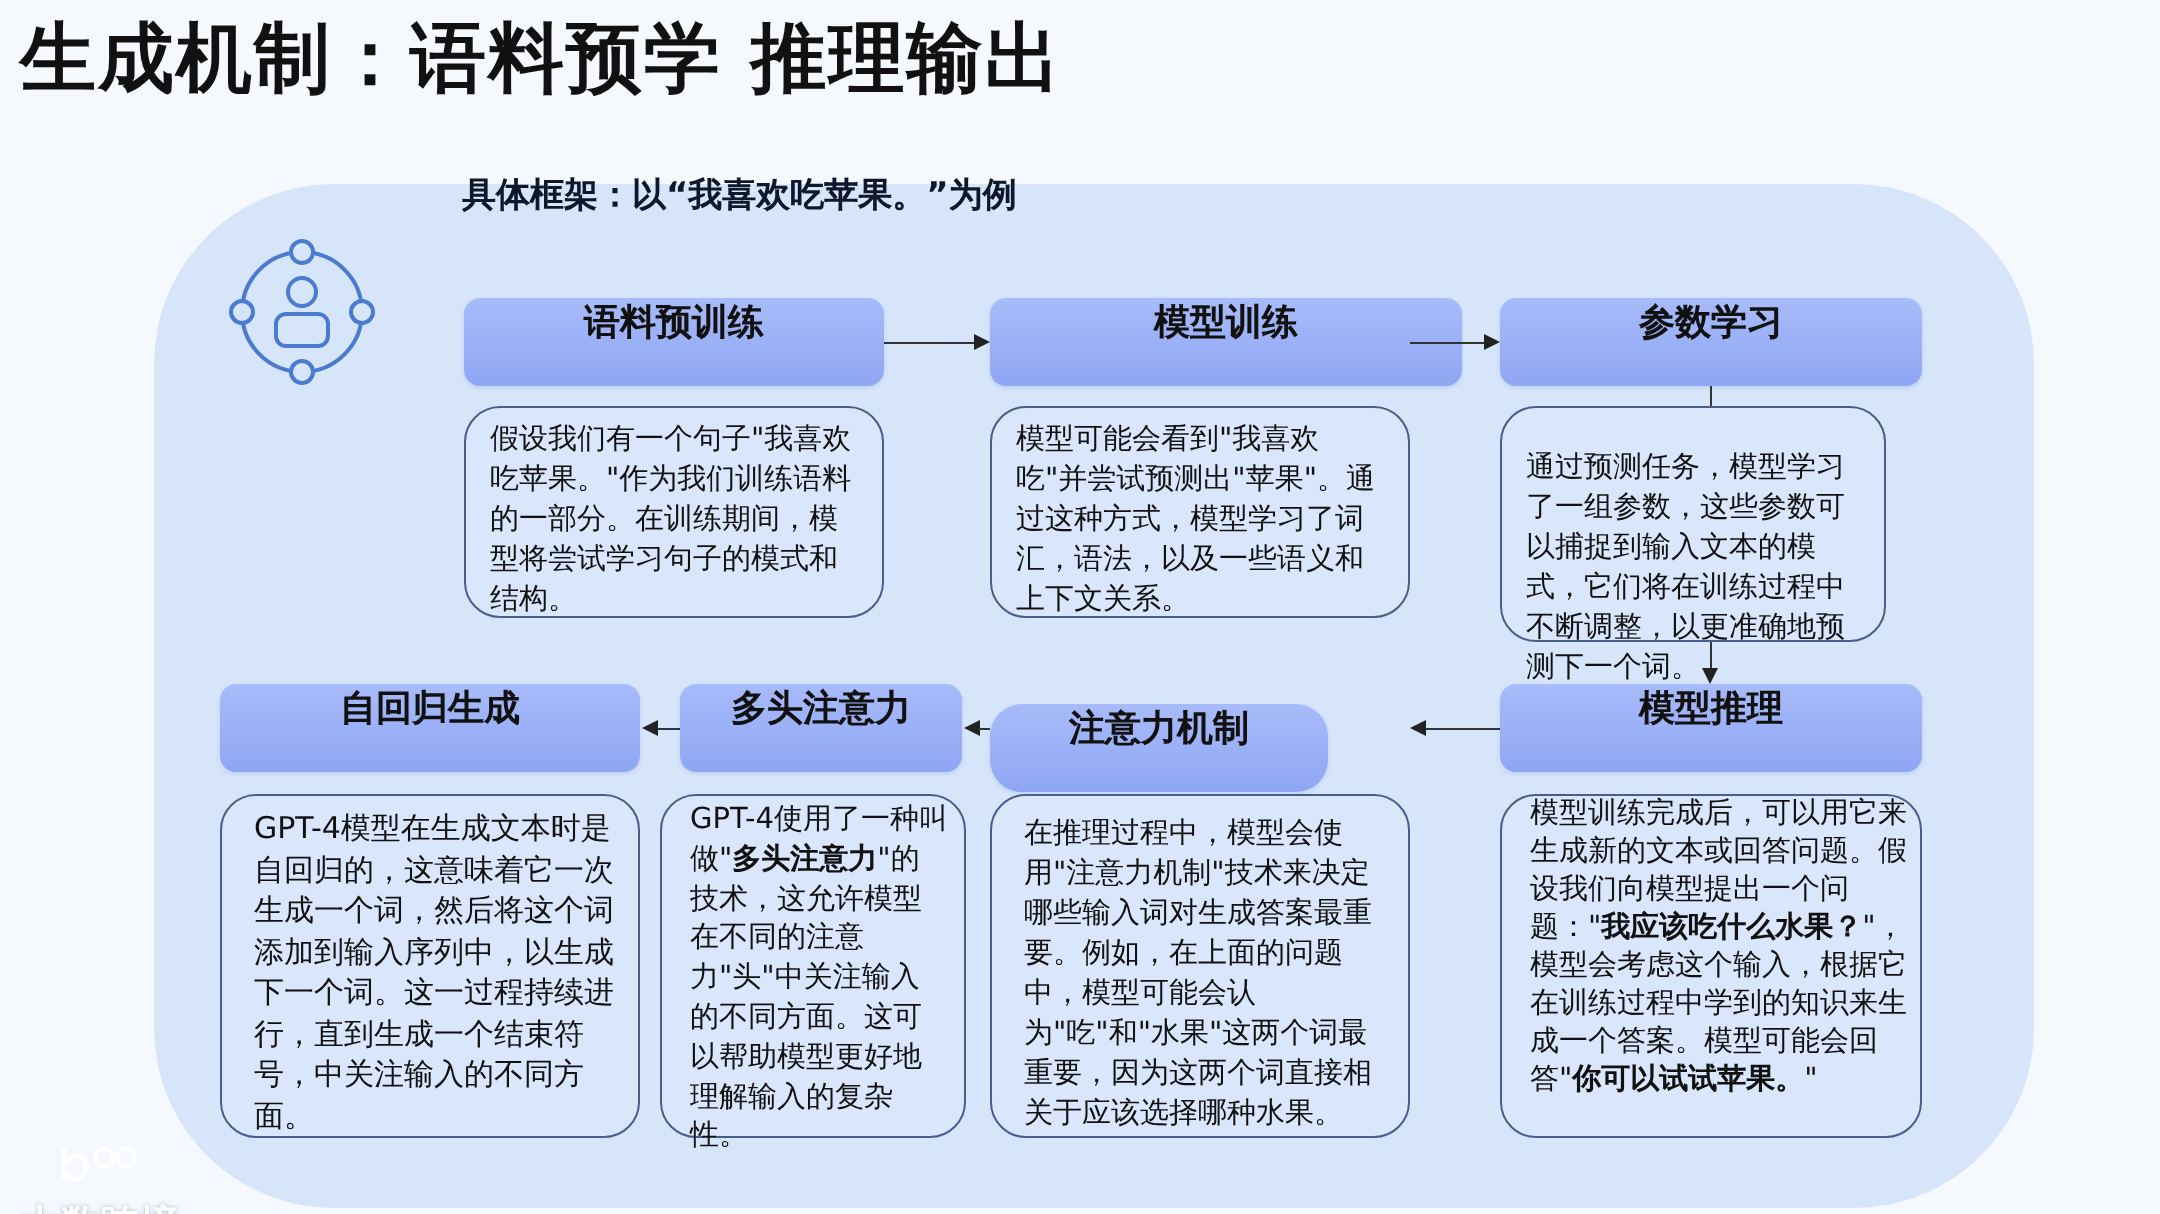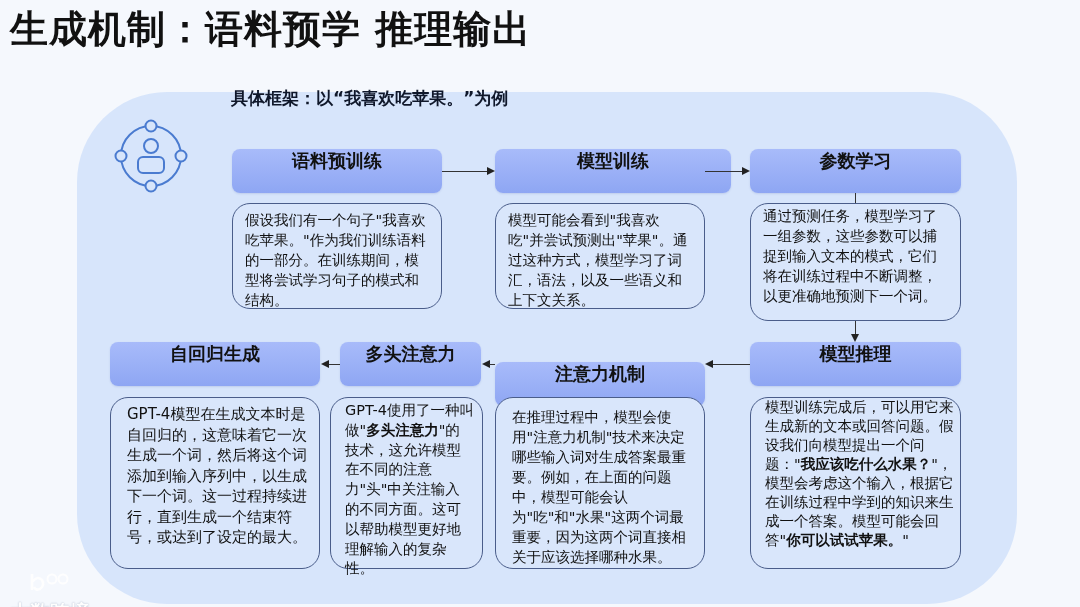--- a/index.html
+++ b/index.html
@@ -95,49 +95,49 @@
   <div class="line" style="left:705px; top:171px; width:37px; height:1px;"></div>
   <div class="arrow-r" style="left:742px; top:167px;"></div>
 
   <div class="box" style="left:232px; top:203px; width:210px; height:106px;">
     <span>假设我们有一个句子"我喜欢吃苹果。"作为我们训练语料的一部分。在训练期间，模型将尝试学习句子的模式和结构。</span>
   </div>
   <div class="box" style="left:495px; top:203px; width:210px; height:106px;">
     <span>模型可能会看到"我喜欢吃"并尝试预测出"苹果"。通过这种方式，模型学习了词汇，语法，以及一些语义和上下文关系。</span>
   </div>
   <div class="line" style="left:855px; top:193px; width:1px; height:10px;"></div>
-  <div class="box" style="left:750px; top:203px; width:211px; height:118px; padding-top:2px;">
+  <div class="box" style="left:750px; top:203px; width:193px; height:118px; padding-top:20px;">
     <span>通过预测任务，模型学习了一组参数，这些参数可以捕捉到输入文本的模式，它们将在训练过程中不断调整，以更准确地预测下一个词。</span>
   </div>
 
   <div class="line" style="left:855px; top:321px; width:1px; height:14px;"></div>
   <div class="arrow-d" style="left:851px; top:334px;"></div>
 
   <div class="hdr" style="left:110px; top:342px; width:210px;">
     <span>自回归生成</span>
   </div>
   <div class="hdr" style="left:340px; top:342px; width:141px;">
     <span>多头注意力</span>
   </div>
-  <div class="hdr" style="left:495px; top:362px; width:210px;">
+  <div class="hdr" style="left:495px; top:352px; width:169px;border-radius:16px;">
     <span>注意力机制</span>
   </div>
   <div class="hdr" style="left:750px; top:342px; width:211px;">
     <span>模型推理</span>
   </div>
 
   <div class="arrow-l" style="left:705px; top:360px;"></div>
   <div class="line" style="left:713px; top:364px; width:37px; height:1px;"></div>
   <div class="arrow-l" style="left:482px; top:360px;"></div>
   <div class="line" style="left:489px; top:364px; width:6px; height:1px;"></div>
   <div class="arrow-l" style="left:321px; top:360px;"></div>
   <div class="line" style="left:329px; top:364px; width:11px; height:1px;"></div>
 
   <div class="box" style="left:110px; top:397px; width:210px; height:172px; padding:6px 12px 6px 16px; font-size:15px; line-height:20.5px;">
-    <span>GPT-4模型在生成文本时是自回归的，这意味着它一次生成一个词，然后将这个词添加到输入序列中，以生成下一个词。这一过程持续进行，直到生成一个结束符号，或达到了设定的最大。</span>
+    <span>GPT-4模型在生成文本时是自回归的，这意味着它一次生成一个词，然后将这个词添加到输入序列中，以生成下一个词。这一过程持续进行，直到生成一个结束符号，中关注输入的不同方面。</span>
   </div>
   <div class="box" style="left:330px; top:397px; width:153px; height:172px; padding:3px 8px 4px 14px; line-height:19.8px;">
     <span id="mh-text"><span>GPT-4使用了一种叫做"</span><b>多头注意力</b><span>"的技术，这允许模型在不同的注意力"头"中关注输入的不同方面。这可以帮助模型更好地理解输入的复杂性。</span></span>
   </div>
   <div class="box" style="left:495px; top:397px; width:210px; height:172px; padding:9px 8px 6px 16px;">
     <span>在推理过程中，模型会使用"注意力机制"技术来决定哪些输入词对生成答案最重要。例如，在上面的问题中，模型可能会认为"吃"和"水果"这两个词最重要，因为这两个词直接相关于应该选择哪种水果。</span>
   </div>
   <div class="box" style="left:750px; top:397px; width:211px; height:172px; padding:0px 6px 2px 14px; line-height:19px;">
     <span id="inf-text"><span>模型训练完成后，可以用它来生成新的文本或回答问题。假设我们向模型提出一个问题："</span><b>我应该吃什么水果？</b><span>"，模型会考虑这个输入，根据它在训练过程中学到的知识来生成一个答案。模型可能会回答"</span><b>你可以试试苹果。</b><span>"</span></span>
   </div>

